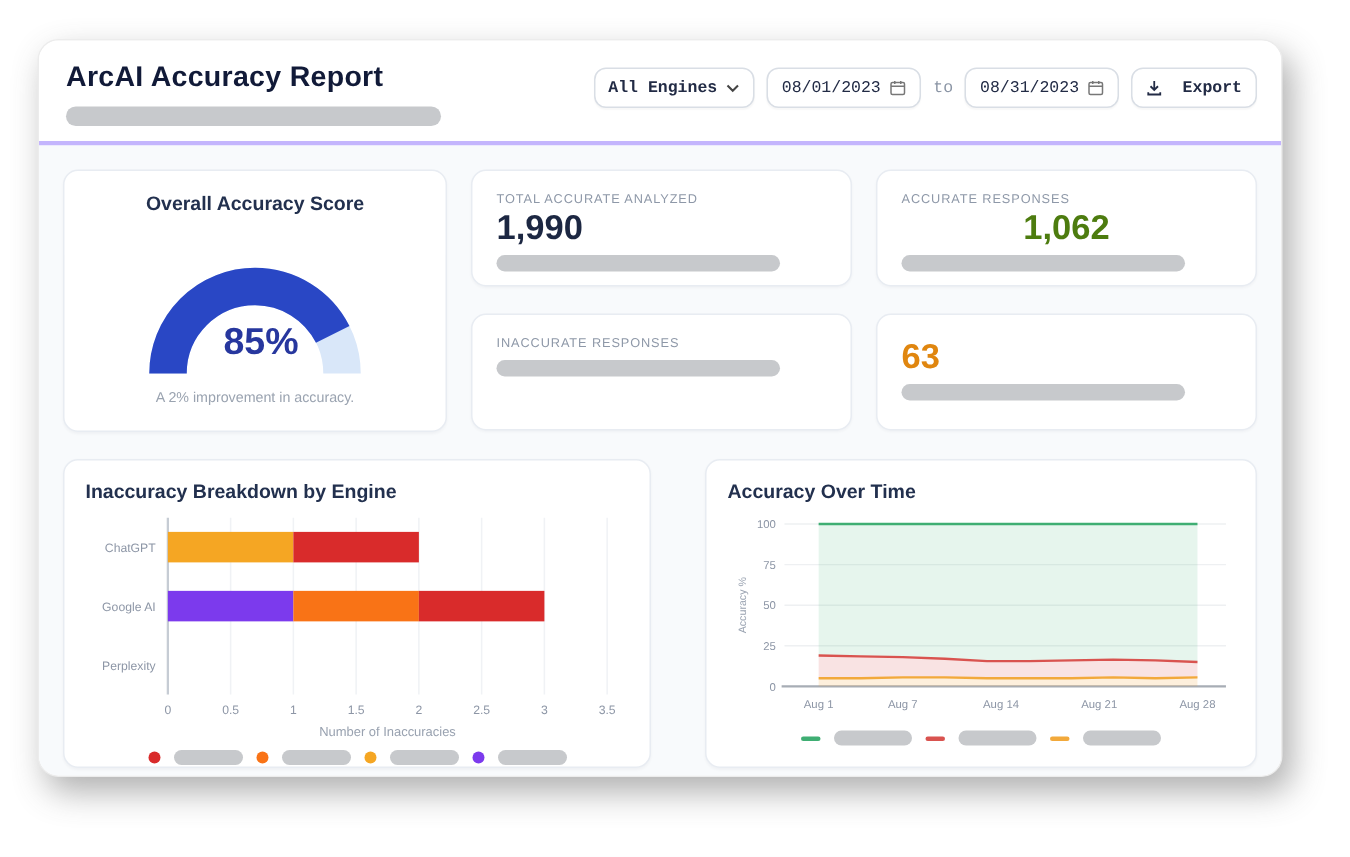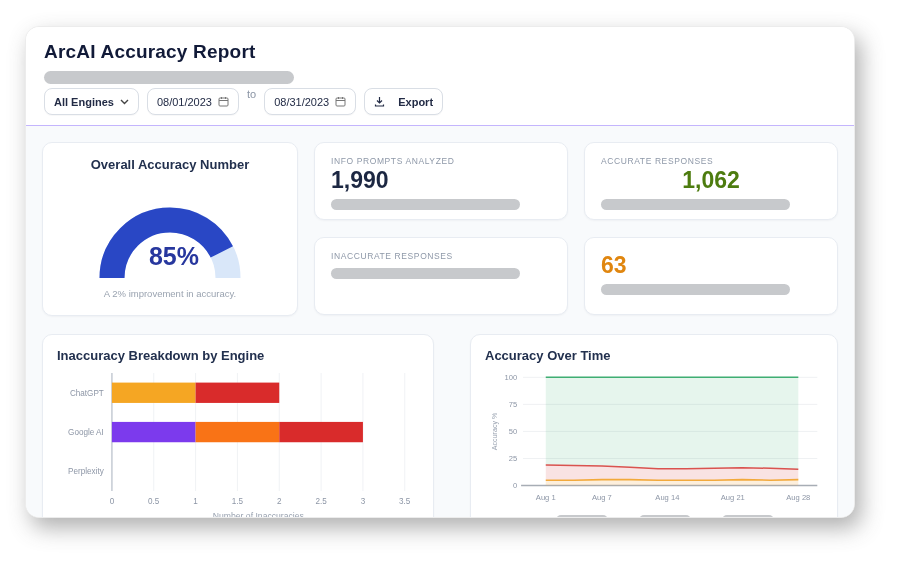--- a/index.html
+++ b/index.html
@@ -6,25 +6,25 @@
   html,body { width:900px; height:571px; background:#ffffff; overflow:hidden;
     font-family:"Liberation Sans", sans-serif; }
   .page {
     position:absolute; left:25px; top:26px; width:830px; height:492px;
     background:#ffffff; border:1px solid #ececec; border-radius:14px;
     box-shadow: 6px 10px 22px rgba(80,80,80,.45);
     overflow:hidden;
   }
   
   .header { display:flex; justify-content:space-between; align-items:flex-start;
-    padding:14px 16px 10px 18px; background:#fff; border-bottom:1px solid #c4b5fd;flex-direction:column; }
+    padding:14px 16px 10px 18px; background:#fff; border-bottom:3px solid #c4b5fd; }
   .page-title { font-size:19px; font-weight:700; color:#111a38; letter-spacing:.2px; }
   .pill { background:#c7c9cc; border-radius:7px; }
   .title-pill { width:250px; height:13px; margin-top:8px; }
-  .controls { display:flex; align-items:flex-start; gap:8px; margin-top:4px; }
+  .controls { display:flex; align-items:center; gap:8px; margin-top:4px;font-family:Liberation Mono, monospace; }
   .ctrl { background:#fff; border:1px solid #d9dee5; border-radius:8px; height:27px;
     display:flex; align-items:center; gap:6px; padding:0 9px; font-size:11px; color:#222b45;
     box-shadow:0 1px 1px rgba(0,0,0,.03); cursor:pointer; }
   .select { font-weight:700; }
   .to-label { font-size:11px; color:#8b95a5; }
   .export { font-weight:700;gap:13px; }
   svg.ic { display:block; }
   
   .content { background:#f8fafc; padding:16px; height:100%; }
   .card { background:#fff; border:1px solid #e8ecf2; border-radius:10px;
@@ -94,31 +94,31 @@
         <span>Export</span>
       </div>
     </div>
   </div>
 
   <div class="content">
 
     <div class="grid-top">
 
       <div class="card gauge-card">
-        <div class="gauge-title">Overall Accuracy Number</div>
+        <div class="gauge-title">Overall Accuracy Score</div>
         <div class="gauge-wrap" id="gauge"><svg width="178" height="96" viewBox="0 0 178 96">
       <path d="M31 90 A 58 58 0 0 1 147 90" fill="none" stroke="#d9e7f9" stroke-width="25"></path>
       <path d="M31 90 A 58 58 0 0 1 147 90" fill="none" stroke="#2947c5" stroke-width="25" stroke-dasharray="154.8805178219768 500"></path>
       <text x="93" y="77" text-anchor="middle" font-size="25" font-weight="600" fill="#27379e">85%</text>
     </svg></div>
         <div class="gauge-caption">A 2% improvement in accuracy.</div>
       </div>
 
       <div class="card stat-card">
-        <div class="stat-label">INFO PROMPTS ANALYZED</div>
+        <div class="stat-label">TOTAL ACCURATE ANALYZED</div>
         <div class="stat-value" style="color: rgb(28, 39, 66);">1,990</div>
         <div class="pill stat-pill"></div>
       </div>
 
       <div class="card stat-card">
         <div class="stat-label">ACCURATE RESPONSES</div>
         <div class="stat-value" style="color: #4d7c0f; text-align: center;">1,062</div>
         <div class="pill stat-pill"></div>
       </div>
 

